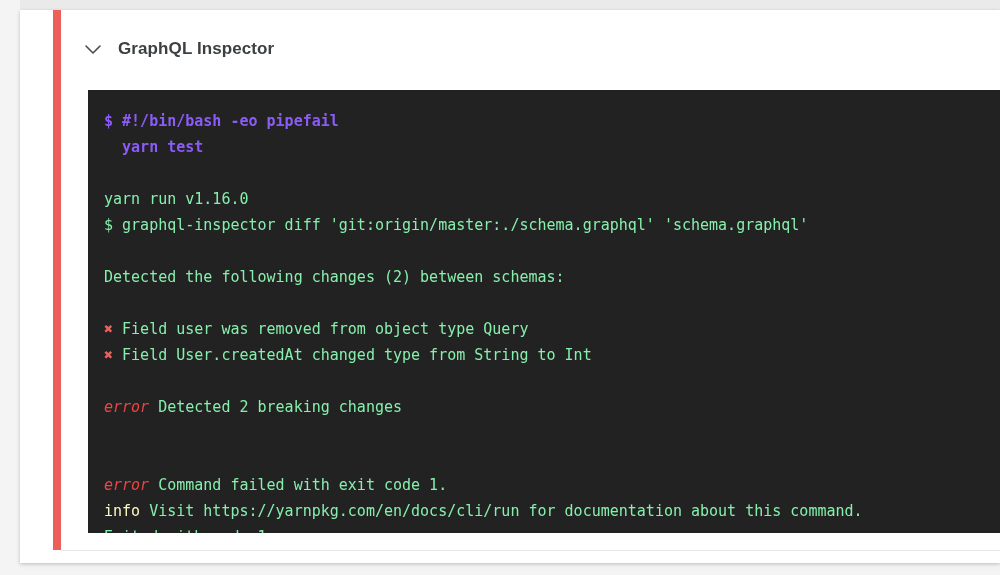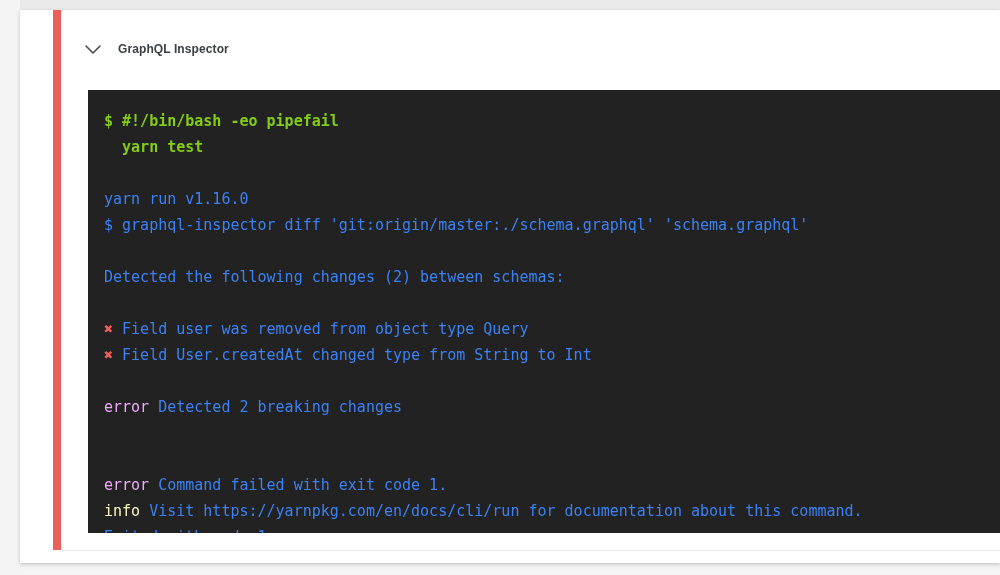--- a/index.html
+++ b/index.html
@@ -74,21 +74,21 @@
     flex: 0 0 26px;
     display: flex;
     align-items: center;
     justify-content: center;
     color: #4a4a4a;
   }
   .chevron svg { display: block; }
 
   .step-title {
     margin-left: 12px;
-    font-size: 12px;
+    font-size: 17px;
     font-weight: bold;
     color: #3c4043;
     letter-spacing: 0.1px;
     white-space: nowrap;
   }
 
   
   .terminal {
     position: absolute;
     left: 68px;
@@ -102,25 +102,25 @@
   }
   .term-body {
     font-family: "DejaVu Sans Mono", "Liberation Mono", monospace;
     font-size: 15px;
     line-height: 26px;
     color: #e6e6e6;
     white-space: pre;
   }
   .line { white-space: pre; min-height: 26px; }
   .line.blank { min-height: 26px; }
-  .bold { font-weight: bold; color: #84cc16; }
-  .tok-error { color: #f0abfc; }
+  .bold { font-weight: bold; color: #8b5cf6; }
+  .tok-error { color: #ef4444; font-style: italic; }
   .tok-info  { color: #fef9c3; }
   .tok-cross { color: #ee5f5b; font-weight: bold; }
-  .tok-plain { color: #3b82f6; }
+  .tok-plain { color: #86efac; }
 
   
   .under-divider {
     position: absolute;
     left: 41px;
     top: 540px;
     width: 959px;
     height: 1px;
     background: #e8e8e8;
   }

